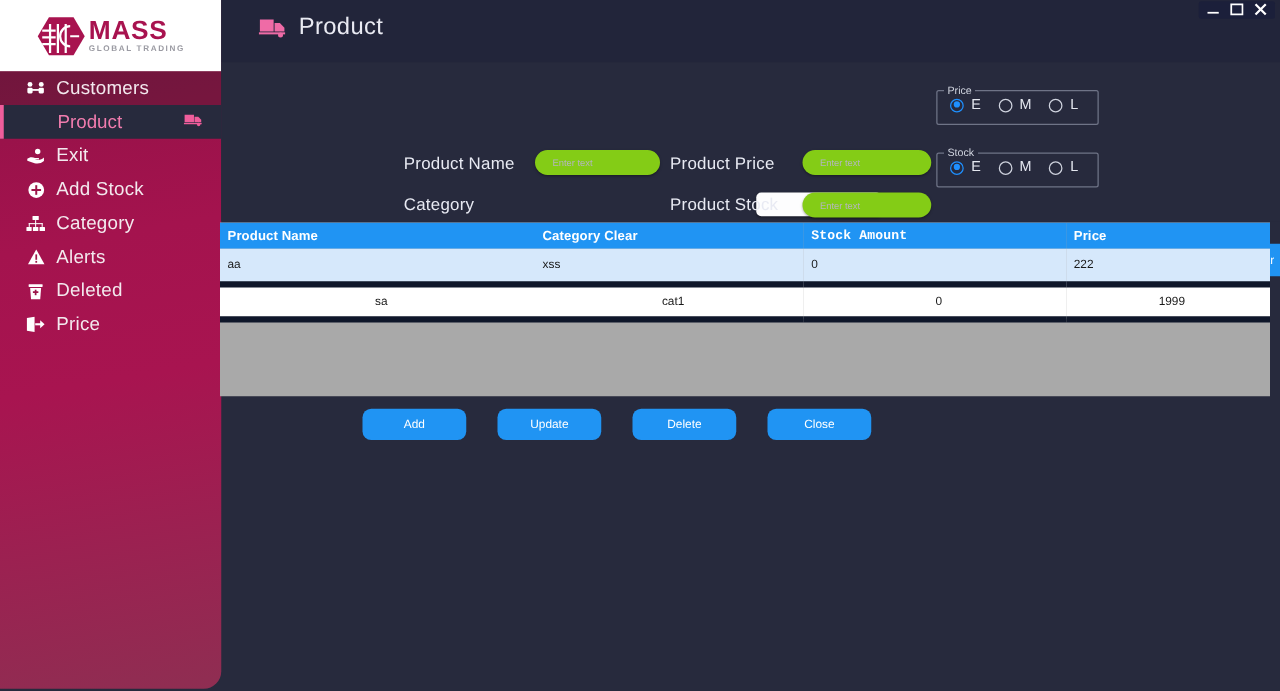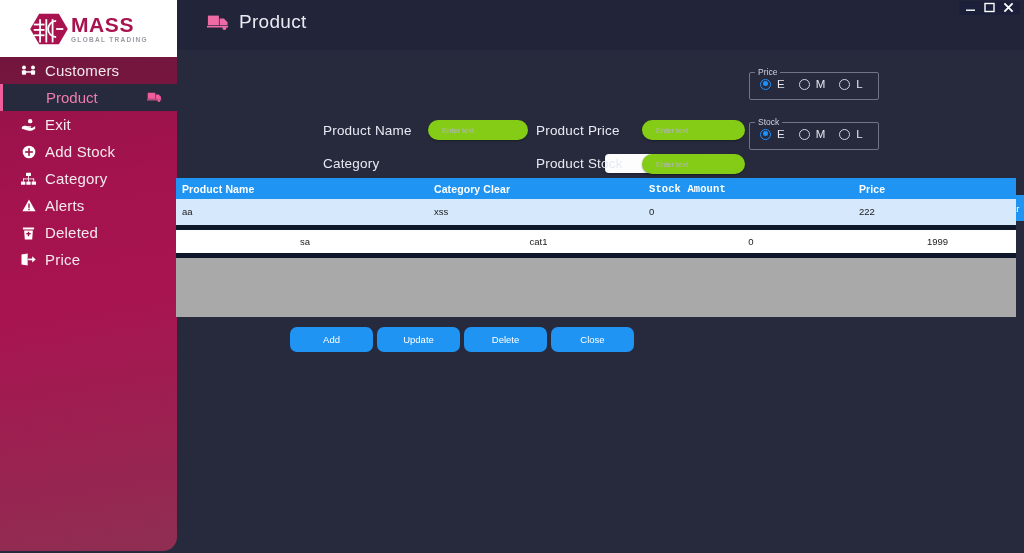--- a/index.html
+++ b/index.html
@@ -169,21 +169,21 @@
   }
   tbody tr.sel td { background: #d6e8fb; }
   tbody tr.alt td { background: #f7fafd; }
   tbody tr.plain td { background: #ffffff; text-align: center; }
   .col-a { width: 252px; } .col-b { width: 215px; }
   .col-c { width: 210px; font-family: Liberation Mono, monospace; } .col-d { width: 163px; }
 
   
   #btn-row {
     position: absolute; left: 290px; top: 327px;
-    display: flex; gap: 4px;
+    display: flex; gap: 25px;
   }
   .act-btn {
     width: 83px; height: 25px; background: #2094f3; color: #ffffff;
     border: none; border-radius: 7px; font-size: 9.5px; cursor: pointer;
     font-family: "Liberation Sans", sans-serif;
   }
 </style>
 </head>
 <body>
 

